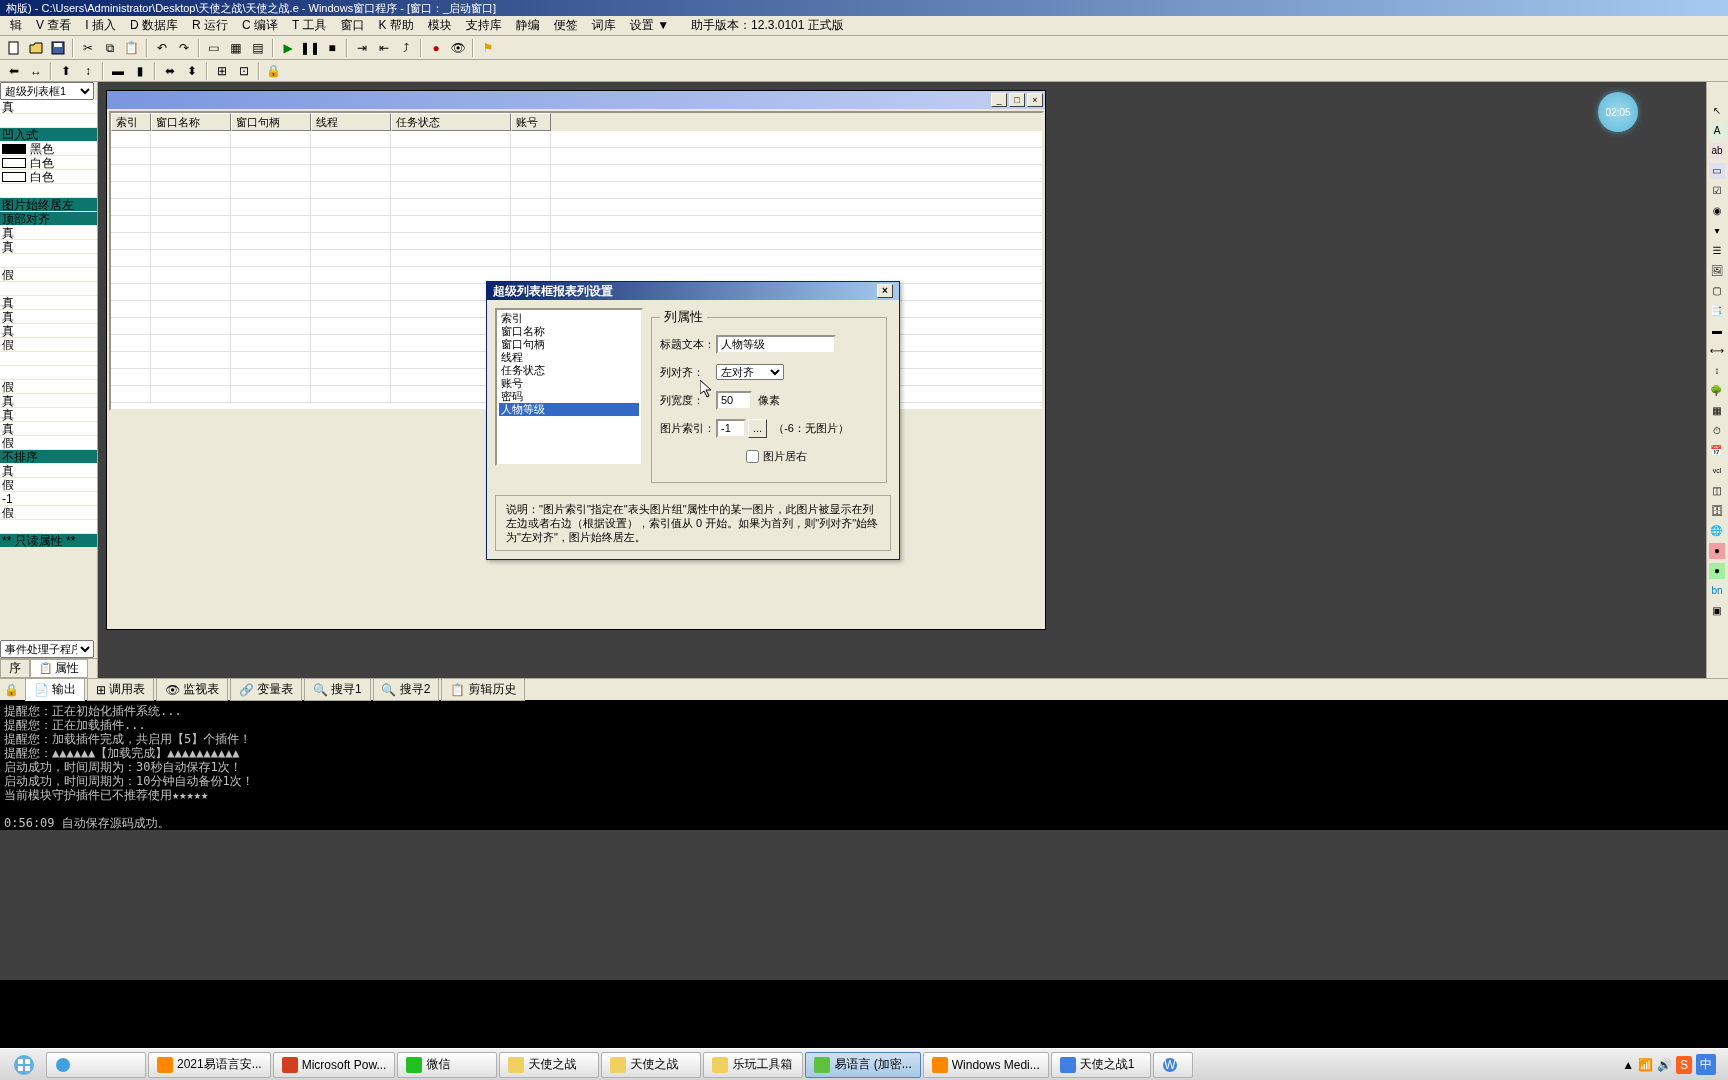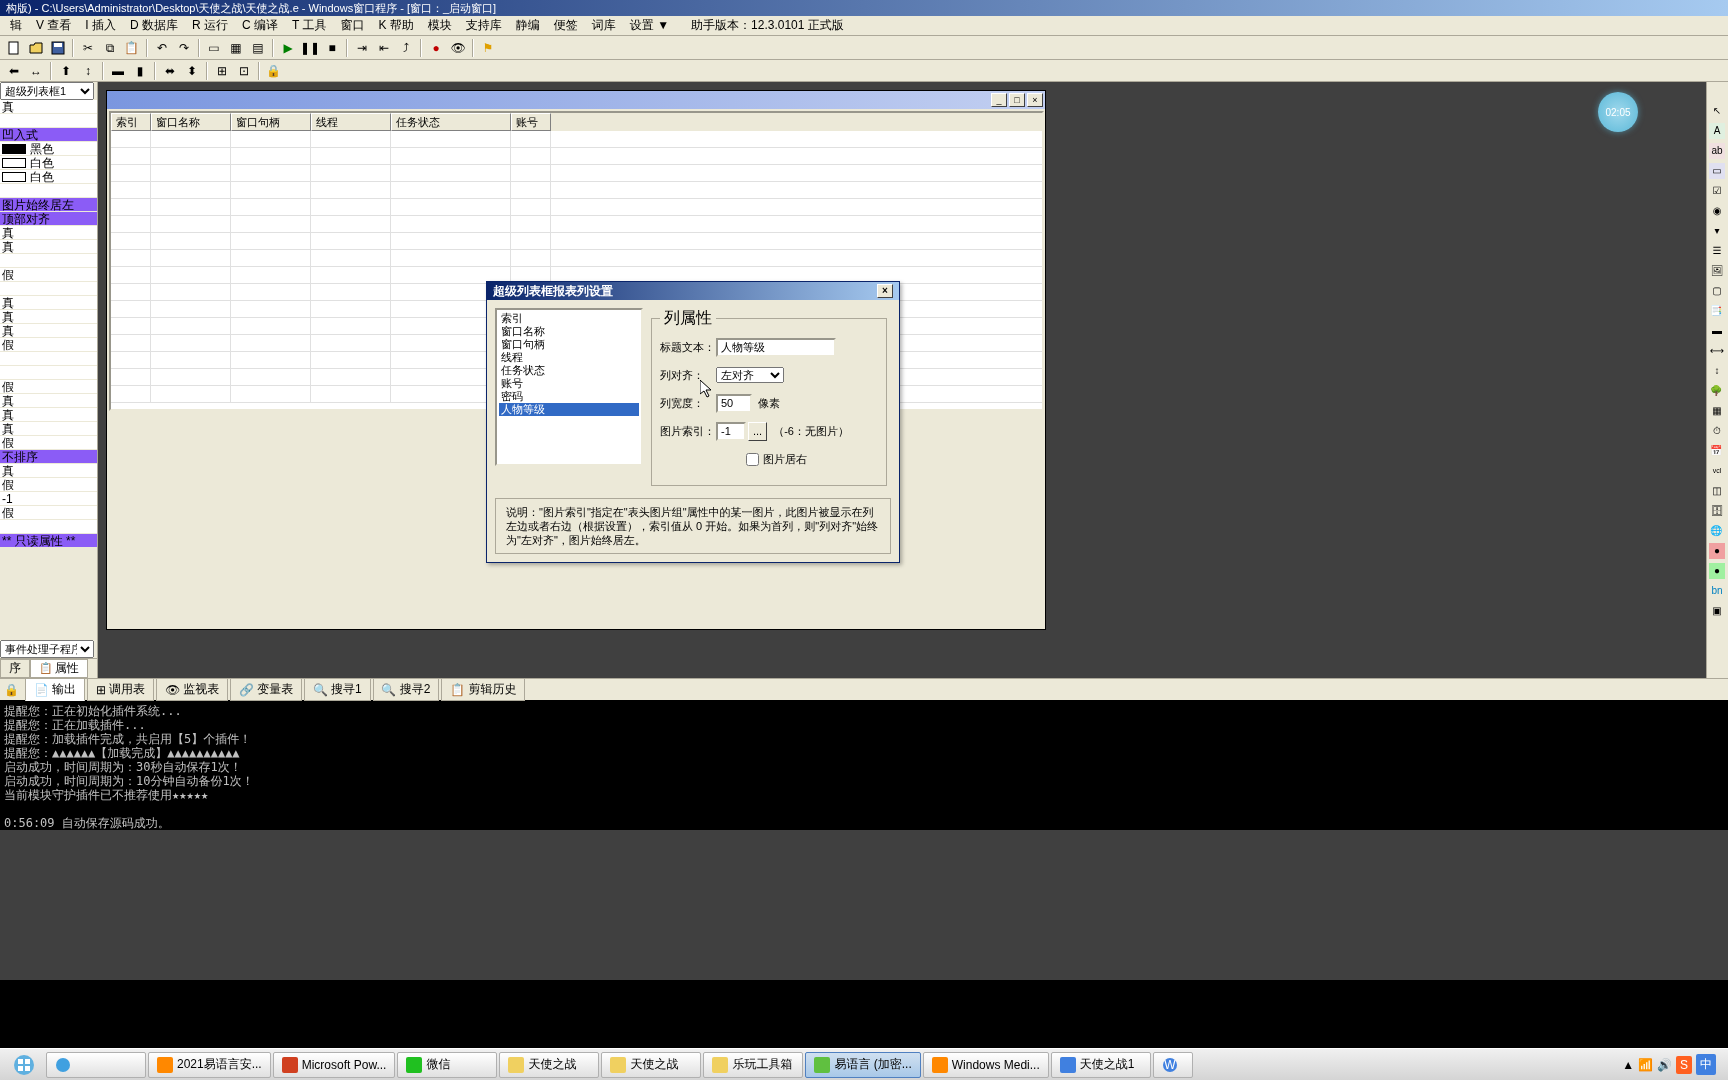--- a/index.html
+++ b/index.html
@@ -8,21 +8,21 @@
 .menubar{height:20px;background:#ece9d8;border-bottom:1px solid #aca899;display:flex;align-items:center;padding:0 4px;gap:2px}
 .menubar span{padding:2px 6px;cursor:default}
 .menubar .info{margin-left:8px;color:#000}
 .toolbar{height:24px;background:#ece9d8;border-bottom:1px solid #aca899;display:flex;align-items:center;padding:2px 4px;gap:2px}
 .tb-btn{width:20px;height:20px;border:1px solid transparent;display:flex;align-items:center;justify-content:center}
 .tb-sep{width:2px;height:18px;border-left:1px solid #aca899;border-right:1px solid #fff;margin:0 2px}
 .toolbar2{height:22px;background:#ece9d8;border-bottom:1px solid #aca899;display:flex;align-items:center;padding:2px 4px;gap:2px}
 .main-area{display:flex;height:596px;background:#ece9d8}
 .left-panel{width:98px;background:#ece9d8;border-right:1px solid #aca899;display:flex;flex-direction:column}
 .prop-row{height:14px;line-height:14px;padding:0 2px;display:flex;align-items:center;font-size:11px;background:#fff;border-bottom:1px solid #ece9d8}
-.prop-row.h{background:#8b5cf6}
+.prop-row.h{background:#0f766e}
 .color-swatch{width:24px;height:10px;margin-right:4px;border:1px solid #000}
 .prop-select{width:94px;height:18px;font-size:11px}
 .center-area{flex:1;background:#404040;position:relative;padding:8px}
 .form-designer{background:#ece9d8;width:940px;height:540px;position:relative;border:1px solid #000}
 .form-titlebar{height:18px;background:linear-gradient(to right,#7a96df,#c2cff1);display:flex;justify-content:flex-end;align-items:center;padding:0 2px;gap:2px}
 .win-btn{width:16px;height:14px;background:#ece9d8;border:1px solid #fff;border-right-color:#404040;border-bottom-color:#404040;font-size:9px;text-align:center;line-height:12px;font-family:Marlett,sans-serif}
 .listview-ctrl{position:absolute;left:2px;top:20px;width:935px;height:300px;background:#fff;border:2px inset #ece9d8}
 .lv-header{display:flex;height:18px;background:#ece9d8}
 .lv-col{border:1px solid;border-color:#fff #808080 #808080 #fff;padding:1px 4px;font-size:11px;line-height:15px}
 .lv-body{background:#fff}
@@ -32,21 +32,21 @@
 .right-toolbox{width:22px;background:#ece9d8;border-left:1px solid #aca899;padding:20px 1px;display:flex;flex-direction:column;gap:2px}
 .tool-icon{width:18px;height:18px;border:1px solid #ece9d8;font-size:10px;text-align:center;line-height:16px}
 .dialog{position:absolute;left:486px;top:281px;width:414px;background:#ece9d8;border:1px solid #0a246a;z-index:100;box-shadow:2px 2px 4px rgba(0,0,0,0.3)}
 .dlg-title{height:18px;background:linear-gradient(to right,#0a246a,#a6caf0);color:#fff;padding:2px 6px;font-size:11px;font-weight:bold;display:flex;justify-content:space-between;align-items:center}
 .dlg-close{width:16px;height:14px;background:#ece9d8;color:#000;border:1px solid #fff;border-right-color:#404040;border-bottom-color:#404040;font-size:10px;text-align:center;line-height:11px;font-weight:bold}
 .dlg-body{padding:8px;display:flex;gap:8px}
 .col-list{width:148px;height:158px;background:#fff;border:2px inset #ece9d8;padding:2px;overflow:auto}
 .col-list div{padding:0 2px;font-size:11px;line-height:13px}
 .col-list .sel{background:#316ac5;color:#fff}
 .fieldset{border:1px solid #aca899;padding:8px;width:236px}
-.fieldset legend{font-size:16px;padding:0 4px}
+.fieldset legend{font-size:13px;padding:0 4px}
 .fld-row{display:flex;align-items:center;margin-bottom:8px;height:20px}
 .fld-row label{width:56px;font-size:11px}
 .fld-input{border:2px inset #ece9d8;height:19px;padding:1px 3px;font-size:11px;background:#fff}
 .fld-select{height:16px;font-size:11px;width:68px}
 .btn{height:22px;padding:0 8px;background:#ece9d8;border:1px solid;border-color:#fff #404040 #404040 #fff;font-size:11px;cursor:pointer}
 .btn-row{display:flex;gap:10px;padding:4px 8px;justify-content:space-between}
 .btn-row-r{display:flex;gap:12px}
 .help-text{padding:6px 10px;font-size:11px;line-height:14px;color:#000;border:1px solid #aca899;margin:4px 8px 8px;background:#ece9d8}
 .bottom-tabs{height:22px;background:#ece9d8;border-top:1px solid #aca899;display:flex;align-items:center;padding:2px 4px;gap:2px}
 .btab{padding:2px 8px;background:#ece9d8;border:1px solid #aca899;font-size:11px;display:flex;align-items:center;gap:3px}

